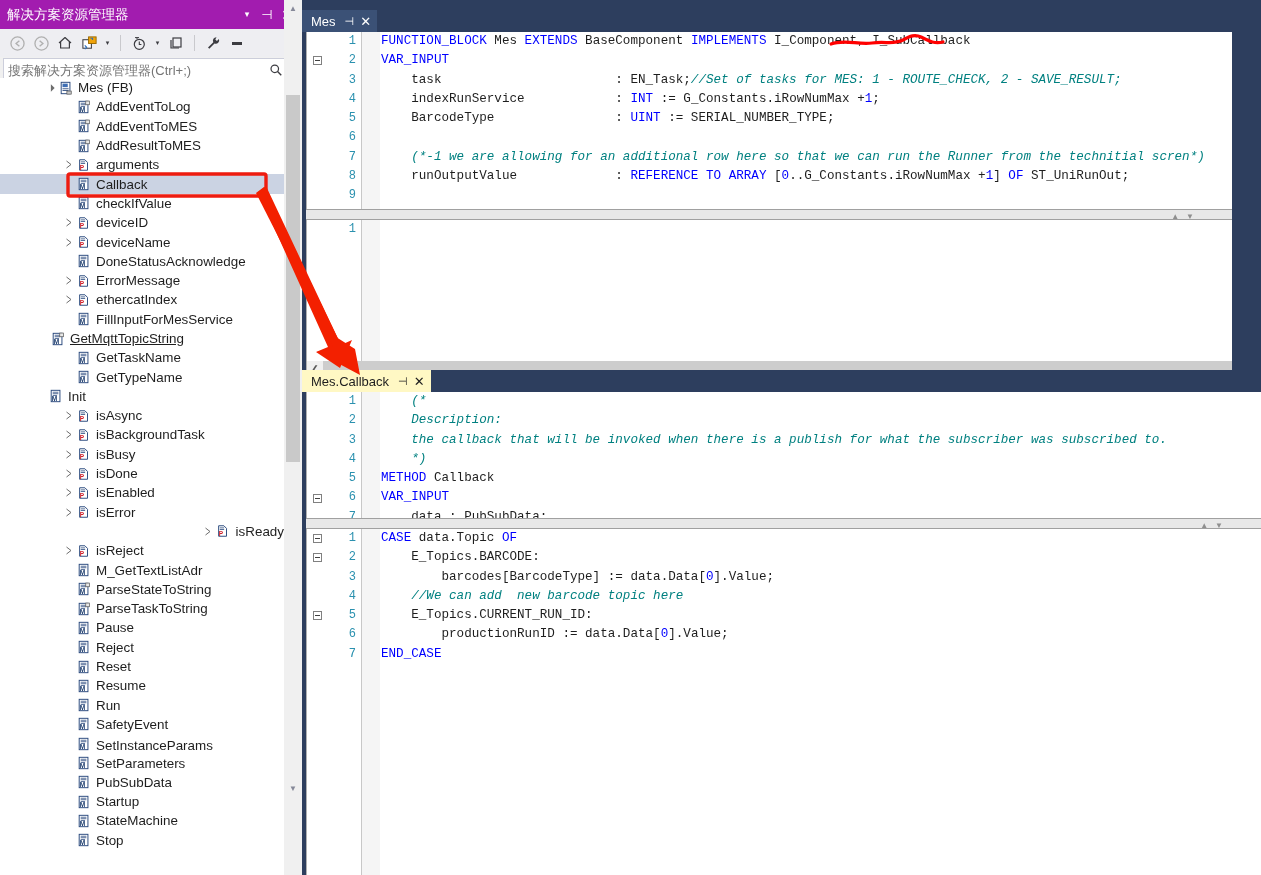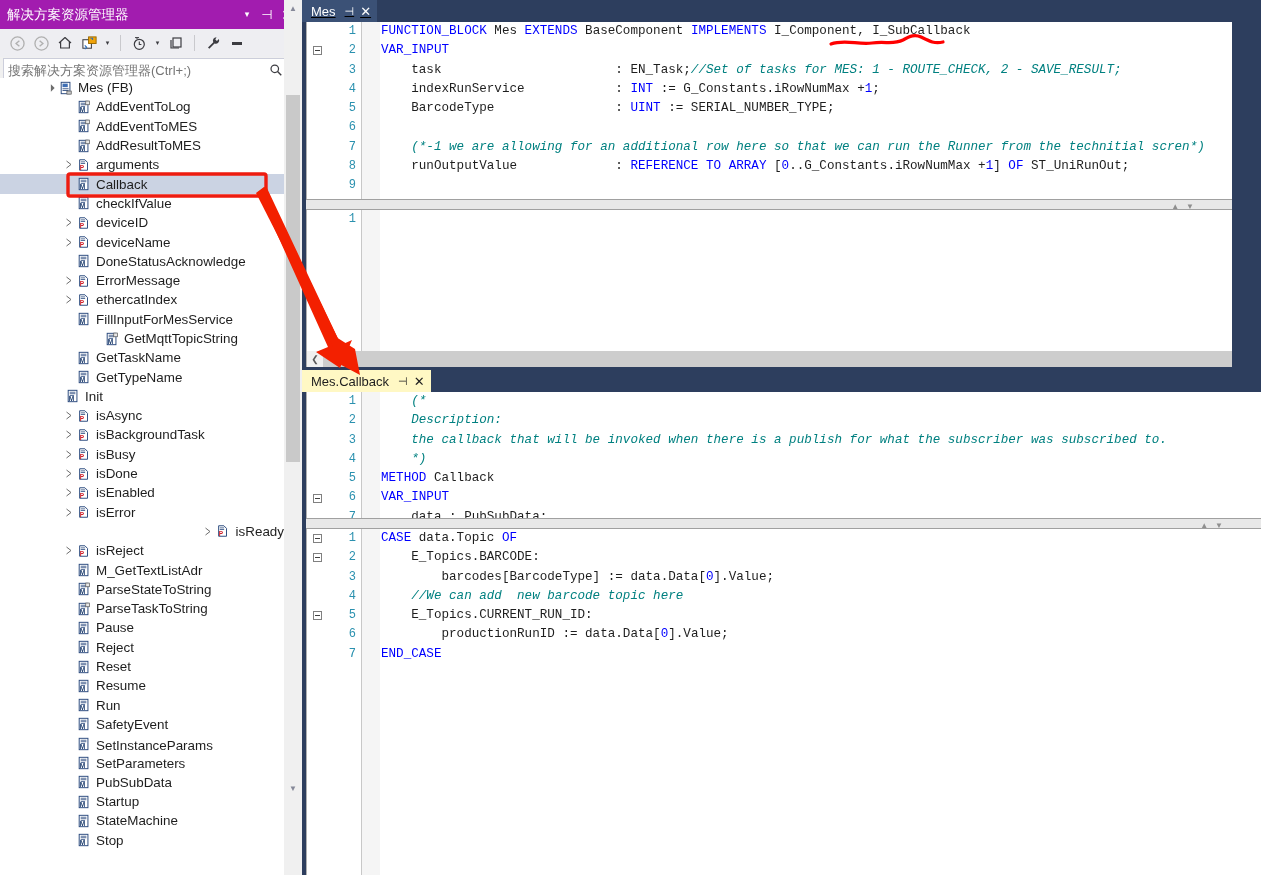--- a/index.html
+++ b/index.html
@@ -79,21 +79,21 @@
   #tree-vscroll .sb-thumb{
     position:absolute;left:2px;top:95px;width:14px;height:367px;background:#c9c9c9;
   }
 
   
   #editor-area{
     position:absolute;left:302px;top:0;width:959px;height:875px;background:#2d3e5e;
   }
 
   
-  #editor-top{position:absolute;left:0;top:0;width:930px;height:370px;text-decoration:underline;}
+  #editor-top{position:absolute;left:0;top:10px;width:930px;height:370px;}
   .tabstrip{height:22px;display:flex;align-items:flex-end;background:#2d3e5e;}
   .tab{
     height:22px;display:flex;align-items:center;padding:0 6px 0 9px;
     font-size:13px;color:#ffffff;
   }
   .tab.active-dark{background:#3b5176;color:#ffffff;}
   .tab.active-yellow{background:#fff8c4;color:#1e1e1e;}
   .tab .tlbl{margin-right:9px;}
   .tab .tpin{font-size:11px;margin-right:6px;}
   .tab .tclose{font-size:13px;}
@@ -417,21 +417,21 @@
               <svg width="14" height="14" viewBox="0 0 16 16">
                 <rect x="2.5" y="1.5" width="10" height="13" fill="#ffffff" stroke="#2b4a7e" stroke-width="1.1"></rect>
                 <rect x="4.2" y="3.2" width="6.5" height="0.9" fill="#2b4a7e"></rect>
                 <rect x="4.2" y="5" width="6.5" height="0.9" fill="#2b4a7e"></rect>
                 <rect x="4.2" y="6.8" width="5" height="0.9" fill="#2b4a7e"></rect>
                 <text x="3.2" y="14" font-size="7.5" font-weight="bold" fill="#1a3a6b" font-family="Liberation Sans, sans-serif">M</text>
               </svg>
             </span>
             <span class="tw-lbl">FillInputForMesService</span>
           </div>
-          <div class="tree-row" style="padding-left: 90px;">
+          <div class="tree-row" style="padding-left: 36px; text-decoration: underline;">
             <span class="tw-exp"></span>
             <span class="tw-ico">
               <svg width="14" height="14" viewBox="0 0 16 16">
                 <rect x="2.5" y="1.5" width="10" height="13" fill="#ffffff" stroke="#2b4a7e" stroke-width="1.1"></rect>
                 <rect x="4.2" y="3.2" width="6.5" height="0.9" fill="#2b4a7e"></rect>
                 <rect x="4.2" y="5" width="6.5" height="0.9" fill="#2b4a7e"></rect>
                 <rect x="4.2" y="6.8" width="5" height="0.9" fill="#2b4a7e"></rect>
                 <text x="3.2" y="14" font-size="7.5" font-weight="bold" fill="#1a3a6b" font-family="Liberation Sans, sans-serif">M</text>
                 <rect x="10" y="1.2" width="4.2" height="4.2" fill="#e8e8e8" stroke="#555" stroke-width="0.8"></rect>
               </svg>
@@ -457,21 +457,21 @@
               <svg width="14" height="14" viewBox="0 0 16 16">
                 <rect x="2.5" y="1.5" width="10" height="13" fill="#ffffff" stroke="#2b4a7e" stroke-width="1.1"></rect>
                 <rect x="4.2" y="3.2" width="6.5" height="0.9" fill="#2b4a7e"></rect>
                 <rect x="4.2" y="5" width="6.5" height="0.9" fill="#2b4a7e"></rect>
                 <rect x="4.2" y="6.8" width="5" height="0.9" fill="#2b4a7e"></rect>
                 <text x="3.2" y="14" font-size="7.5" font-weight="bold" fill="#1a3a6b" font-family="Liberation Sans, sans-serif">M</text>
               </svg>
             </span>
             <span class="tw-lbl">GetTypeName</span>
           </div>
-          <div class="tree-row" style="padding-left: 34px; margin-left: 17px;">
+          <div class="tree-row" style="padding-left: 34px;">
             <span class="tw-exp"></span>
             <span class="tw-ico">
               <svg width="14" height="14" viewBox="0 0 16 16">
                 <rect x="2.5" y="1.5" width="10" height="13" fill="#ffffff" stroke="#2b4a7e" stroke-width="1.1"></rect>
                 <rect x="4.2" y="3.2" width="6.5" height="0.9" fill="#2b4a7e"></rect>
                 <rect x="4.2" y="5" width="6.5" height="0.9" fill="#2b4a7e"></rect>
                 <rect x="4.2" y="6.8" width="5" height="0.9" fill="#2b4a7e"></rect>
                 <text x="3.2" y="14" font-size="7.5" font-weight="bold" fill="#1a3a6b" font-family="Liberation Sans, sans-serif">M</text>
               </svg>
             </span>

